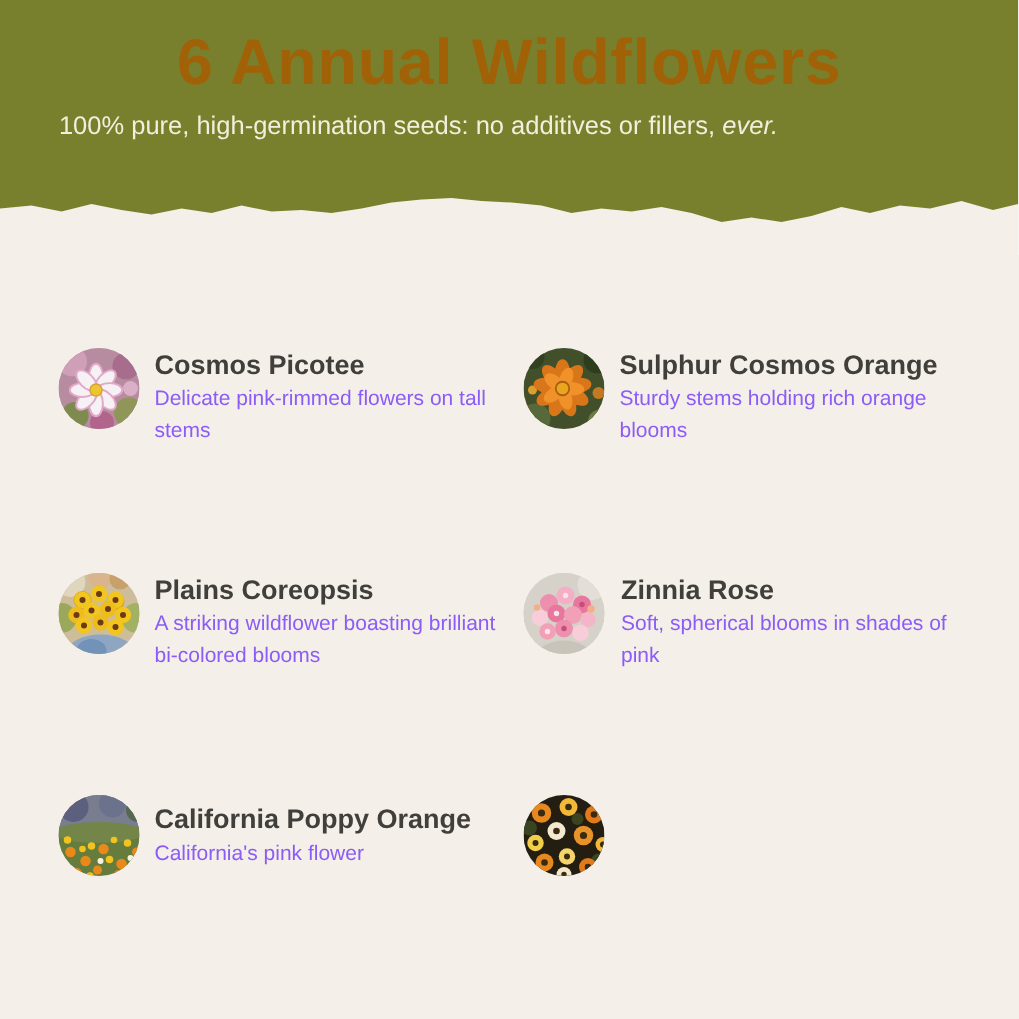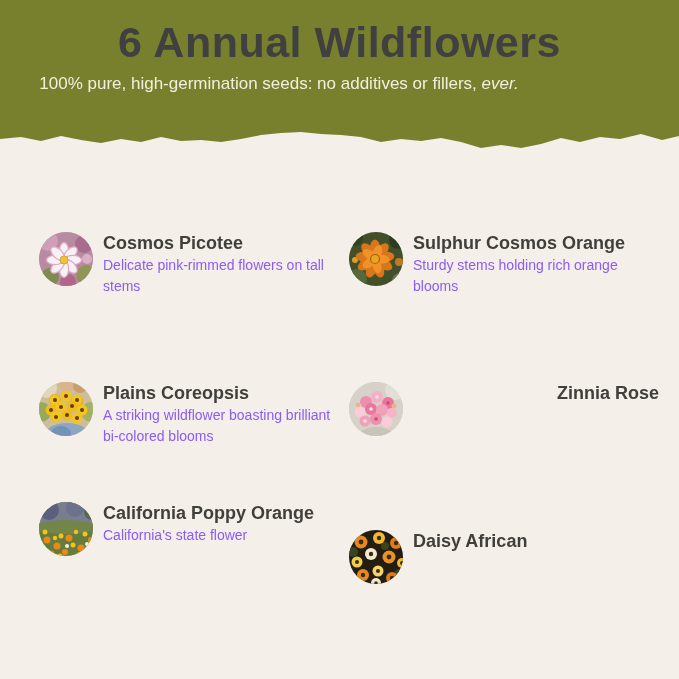--- a/index.html
+++ b/index.html
@@ -15,21 +15,21 @@
     clip-path:polygon(0 0,679px 0,679px 136px,662px 140px,641px 134px,620px 139px,
       600px 137px,580px 142px,561px 138px,541px 144px,521px 148px,501px 145px,
       481px 148px,461px 142px,441px 138px,421px 141px,401px 139px,381px 142px,
       361px 137px,341px 135px,321px 134px,301px 132px,281px 133px,261px 135px,
       241px 139px,221px 142px,201px 140px,181px 141px,161px 137px,141px 142px,
       121px 139px,101px 143px,81px 140px,61px 136px,41px 141px,21px 137px,0 139px);
   }
   .header-title{
     position:absolute;top:16px;left:0;width:679px;height:52px;
     line-height:52px;text-align:center;
-    font-size:43px;font-weight:bold;color:#404040;letter-spacing:.5px;
+    font-size:43px;font-weight:bold;color:#a16207;letter-spacing:.5px;
   }
   .header-subtitle{
     position:absolute;top:72px;left:0;width:558px;height:24px;
     line-height:24px;text-align:center;
     font-size:17px;color:#f3efdd;
   }
   .header-subtitle .em{font-style:italic;}
   
   .item{
     position:absolute;display:flex;gap:10px;align-items:flex-start;width:310px;
@@ -44,21 +44,21 @@
     font-size:18px;font-weight:bold;color:#403f3c;line-height:19px;
     margin:0 0 2px 0;
   }
   .desc{
     font-size:14px;color:#8b5cf6;line-height:21px;margin:0;
   }
   .pos-1{left:39px;top:232px;}
   .pos-2{left:349px;top:232px;}
   .pos-3{left:39px;top:382px;}
   .pos-4{left:349px;top:382px;justify-content:space-between;}
-  .pos-5{left:39px;top:502px;}
+  .pos-5{left:39px;top:530px;align-items:center;}
   .pos-6{left:349px;top:530px;}
 </style>
 </head>
 <body>
 
 <div class="canvas">
 
   <div class="header"></div>
   <div class="header-title">6 Annual Wildflowers</div>
   <div class="header-subtitle">
@@ -234,20 +234,21 @@
         <circle cx="22" cy="27" r="1.8" fill="#fbe3ea"></circle>
         <circle cx="39" cy="21" r="1.8" fill="#c4507a"></circle>
         <circle cx="27" cy="37" r="1.8" fill="#c4507a"></circle>
         <circle cx="16" cy="39" r="1.8" fill="#fbe3ea"></circle>
         <circle cx="45" cy="24" r="2.5" fill="#f2b08a"></circle>
         <circle cx="9" cy="23" r="2.2" fill="#f2b08a"></circle>
       </svg>
     </div>
     <div class="txt">
       <p class="title">Zinnia Rose</p>
+      <p class="desc" style="max-width:245px">Soft, spherical blooms in shades of pink</p>
     </div>
   </div>
 
   <div class="item pos-5">
     <div class="photo">
       <svg width="54" height="54" viewBox="0 0 54 54">
         <rect width="54" height="54" fill="#667c3d"></rect>
         <rect width="54" height="24" fill="#7a7d8f"></rect>
         <circle cx="10" cy="8" r="10" fill="#5c5f7d"></circle>
         <circle cx="36" cy="6" r="9" fill="#6b728b"></circle>
@@ -268,21 +269,21 @@
         <circle cx="16" cy="36" r="2.2" fill="#f2c21e"></circle>
         <circle cx="37" cy="30" r="2.2" fill="#f2c21e"></circle>
         <circle cx="53" cy="47" r="2.5" fill="#f2c21e"></circle>
         <circle cx="21" cy="54" r="2.5" fill="#f2c21e"></circle>
         <circle cx="28" cy="44" r="2" fill="#f5f2e0"></circle>
         <circle cx="48" cy="42" r="2" fill="#f5f2e0"></circle>
       </svg>
     </div>
     <div class="txt">
       <p class="title">California Poppy Orange</p>
-      <p class="desc" style="max-width:245px">California's state flower</p>
+      <p class="desc" style="max-width:245px">California's pink flower</p>
     </div>
   </div>
 
   <div class="item pos-6">
     <div class="photo">
       <svg width="54" height="54" viewBox="0 0 54 54">
         <rect width="54" height="54" fill="#241d12"></rect>
         <circle cx="4" cy="22" r="5" fill="#3a4420"></circle>
         <circle cx="50" cy="44" r="5" fill="#3a4420"></circle>
         <circle cx="36" cy="16" r="4" fill="#3a4420"></circle>
@@ -304,17 +305,16 @@
           <circle cx="14" cy="45" r="2.2" fill="#3a2a12"></circle>
         <circle cx="29" cy="41" r="5.5" fill="#f5d469"></circle>
           <circle cx="29" cy="41" r="2" fill="#3a2a12"></circle>
         <circle cx="43" cy="48" r="6" fill="#e07a1a"></circle>
           <circle cx="43" cy="48" r="2.2" fill="#3a2a12"></circle>
         <circle cx="27" cy="53" r="5" fill="#f2e9c9"></circle>
           <circle cx="27" cy="53" r="1.8" fill="#3a2a12"></circle>
       </svg>
     </div>
     <div class="txt">
-      <p class="title">Daisy African</p>
     </div>
   </div>
 
 </div>
 
 </body></html>

